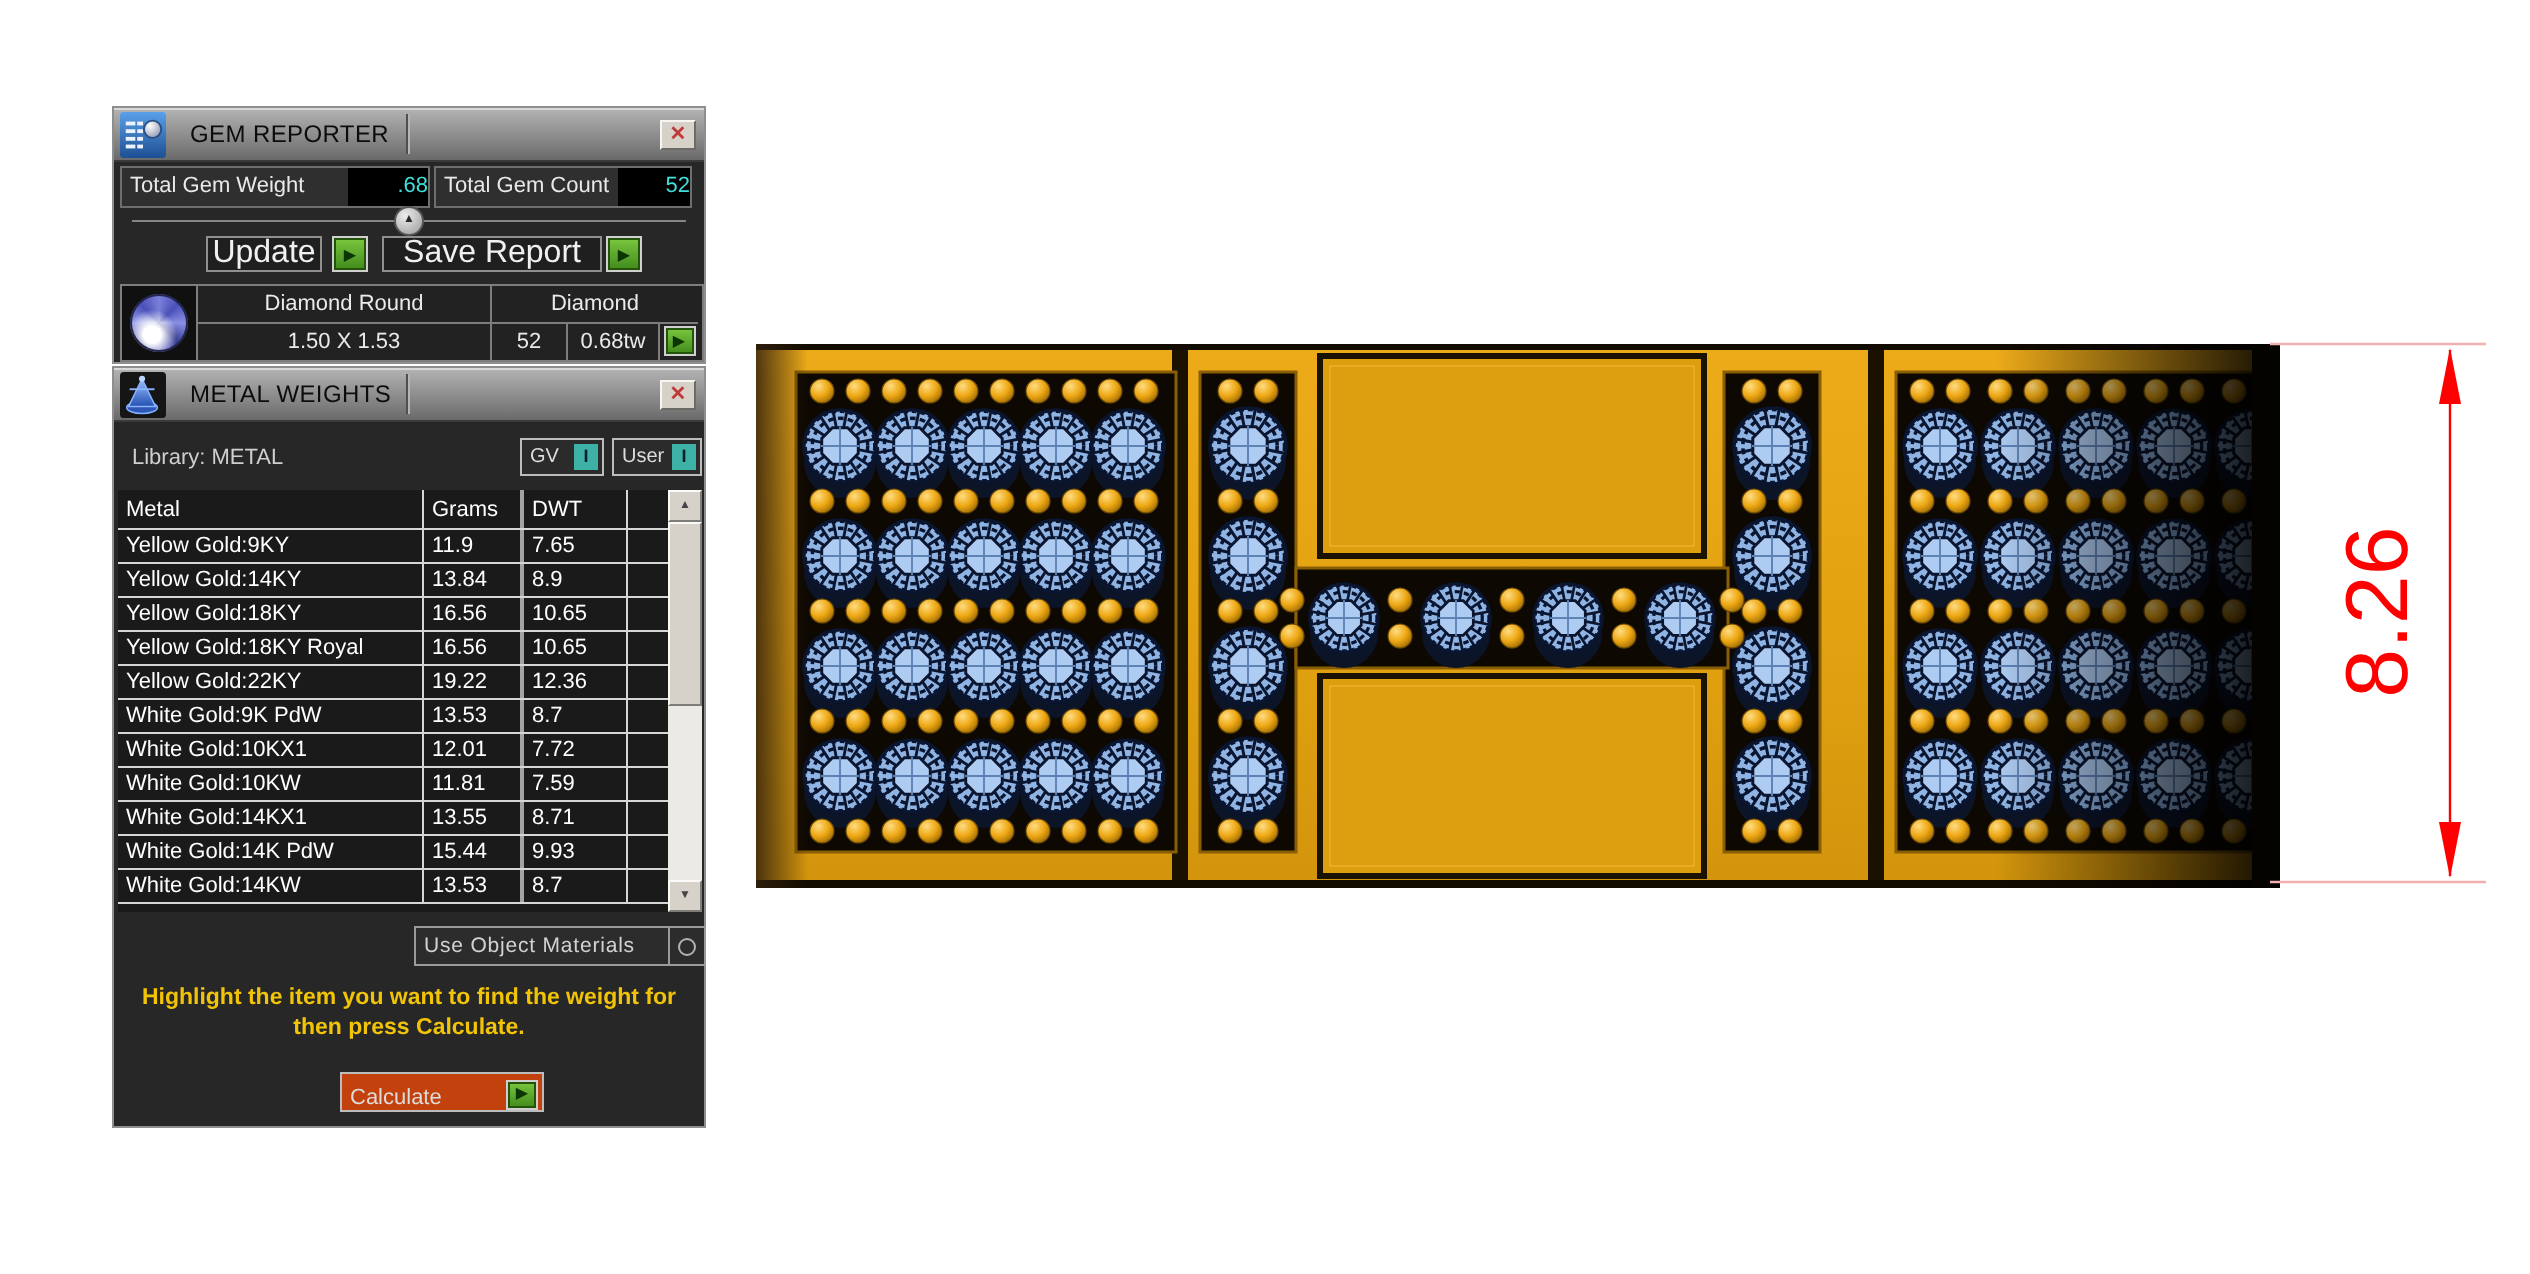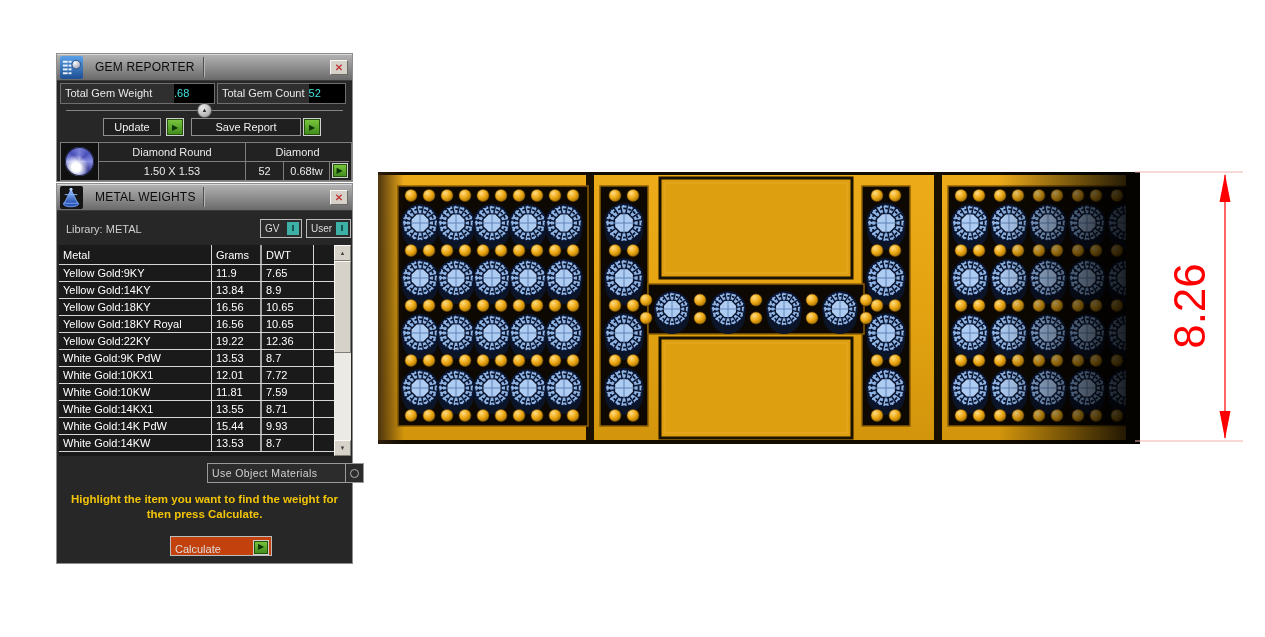--- a/index.html
+++ b/index.html
@@ -18,33 +18,33 @@
 .titlebar .ttl{font-weight:normal;font-size:12px;color:#0c0c0c;margin-left:8px;letter-spacing:.2px;white-space:nowrap}
 .tdiv{position:absolute;left:146px;top:3px;bottom:3px;width:2px;
   background:linear-gradient(90deg,#4f4f4f 50%,#b5b5b5 50%)}
 .close-btn{position:absolute;right:4px;top:6px;width:18px;height:15px;background:#d6d2ca;
   border:1px solid;border-color:#f7f6f3 #6c6a64 #6c6a64 #f7f6f3;color:#c03a3a;
   font-size:10px;font-weight:bold;line-height:12px;text-align:center;font-family:inherit}
 
 
 .stat{position:absolute;display:flex;height:21px;border:1px solid #6e6e6e;background:#2f2f2f}
 .stat .lbl{flex:1;font-size:11px;color:#e9e9e9;line-height:19px;padding:0 4px;white-space:nowrap}
-.stat .val{background:#000;color:#3fe0dc;font-size:11px;line-height:19px;text-align:left}
+.stat .val{background:#000;color:#3fe0dc;font-size:11px;line-height:19px;text-align:right}
 #stat-weight{left:3px;top:29px;width:155px}
 #stat-weight .val{width:40px}
 #stat-count{left:160px;top:29px;width:129px}
 #stat-count .val{width:38px}
 
 .collapse-line{position:absolute;left:9px;right:9px;top:56px;height:1px;background:#858585}
 .collapse-btn{position:absolute;left:140px;top:49px;width:15px;height:15px;border-radius:50%;
   background:radial-gradient(circle at 35% 30%,#ececec,#9a9a9a);border:1px solid #585858;
   color:#2a2a2a;font-size:6px;line-height:13px;text-align:center;font-family:inherit;padding:0}
 
 .dlg-btn{position:absolute;height:18px;background:#1f1f1f;border:1px solid #909090;color:#f0f0f0;
-  font-size:11px;line-height:16px;text-align:center;font-family:inherit;padding:0}
+  font-size:16px;line-height:16px;text-align:center;font-family:inherit;padding:0}
 #btn-update{left:46px;top:64px;width:58px}
 #btn-save{left:134px;top:64px;width:110px}
 .garrow{position:absolute;width:18px;height:18px;border:1px solid #cfcfcf;
   background:linear-gradient(#7cc83f,#3f8a1b);box-shadow:inset 0 0 0 1px #235409;
   color:#0c3404;font-size:8px;line-height:15px;text-align:center;font-family:inherit;padding:0}
 #arr-update{left:109px;top:64px}
 #arr-save{left:246px;top:64px}
 
 .gem-card{position:absolute;left:3px;top:88px;width:292px;height:39px;border:1px solid #7d7d7d;
   display:flex;background:#222}
@@ -83,21 +83,21 @@
 .mwc.c2{width:53px;border-left:2px solid #a3a3a3}
 .mwc.cf{flex:1;border-left:1px solid #d6d6d6}
 .sbar{position:absolute;right:0;top:0;width:17px;height:211px;background:#eceae5}
 .sb-btn{position:absolute;left:0;width:17px;height:16px;background:#d6d2ca;border:1px solid;
   border-color:#fbfaf8 #7f7d77 #7f7d77 #fbfaf8;color:#444;font-size:6px;line-height:13px;
   text-align:center;font-family:inherit;padding:0}
 .sb-up{top:0}.sb-down{bottom:0;top:auto}
 .sb-thumb{position:absolute;left:0;top:16px;width:17px;height:92px;background:#d6d2ca;
   border:1px solid;border-color:#fbfaf8 #7f7d77 #7f7d77 #fbfaf8}
 
-.uom{position:absolute;left:150px;top:279px;width:157px;height:20px;border:1px solid #9a9a9a;
+.uom{position:absolute;left:150px;top:279px;width:146px;height:20px;border:1px solid #9a9a9a;
   background:#2c2c2c;display:flex;align-items:center;font-size:10.5px;color:#d2d2d2;
   letter-spacing:.4px;padding-left:4px}
 .uom-cell{margin-left:auto;width:18px;height:100%;border-left:1px solid #9a9a9a;
   display:flex;align-items:center;justify-content:center}
 .uom-circle{width:9px;height:9px;border:1px solid #b2b2b2;border-radius:50%}
 
 .instr{position:absolute;left:12px;right:12px;top:308px;text-align:center;color:#f2c408;
   font-weight:bold;font-size:11.5px;line-height:1.3}
 .calc{position:absolute;left:113px;top:352px;width:102px;height:20px;border:1px solid #bcbcbc;
   background:#c2410c;display:flex;align-items:flex-end;padding:0 2px 0 4px;font-size:11px;color:#ddd;

